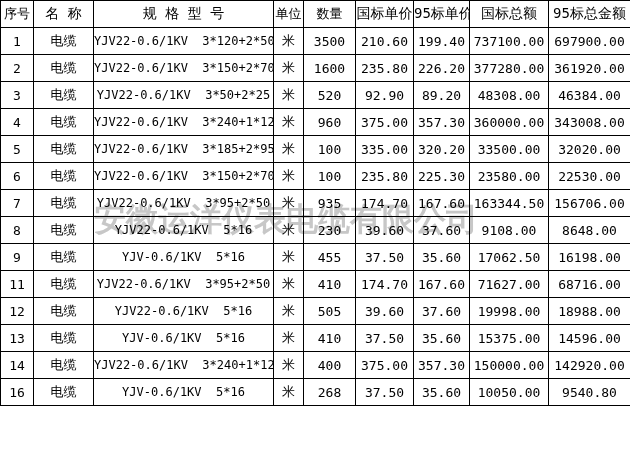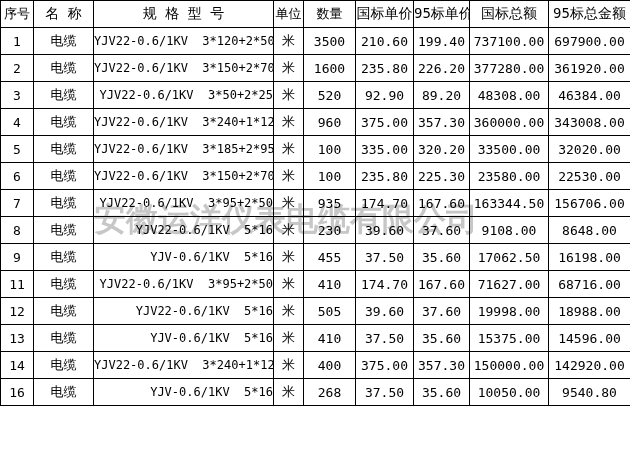--- a/index.html
+++ b/index.html
@@ -52,21 +52,20 @@
     font-size: 14px;
     font-weight: normal;
   }
   .price-table td {
     height: 26px;
     font-size: 13px;
   }
   
   .price-table td:nth-child(3) {
     font-size: 12px;
-    text-align: right;
   }
   .price-table th:nth-child(1),
   .price-table th:nth-child(4),
   .price-table th:nth-child(5) {
     font-size: 13px;
   }
 </style>
 </head>
 <body>
 

